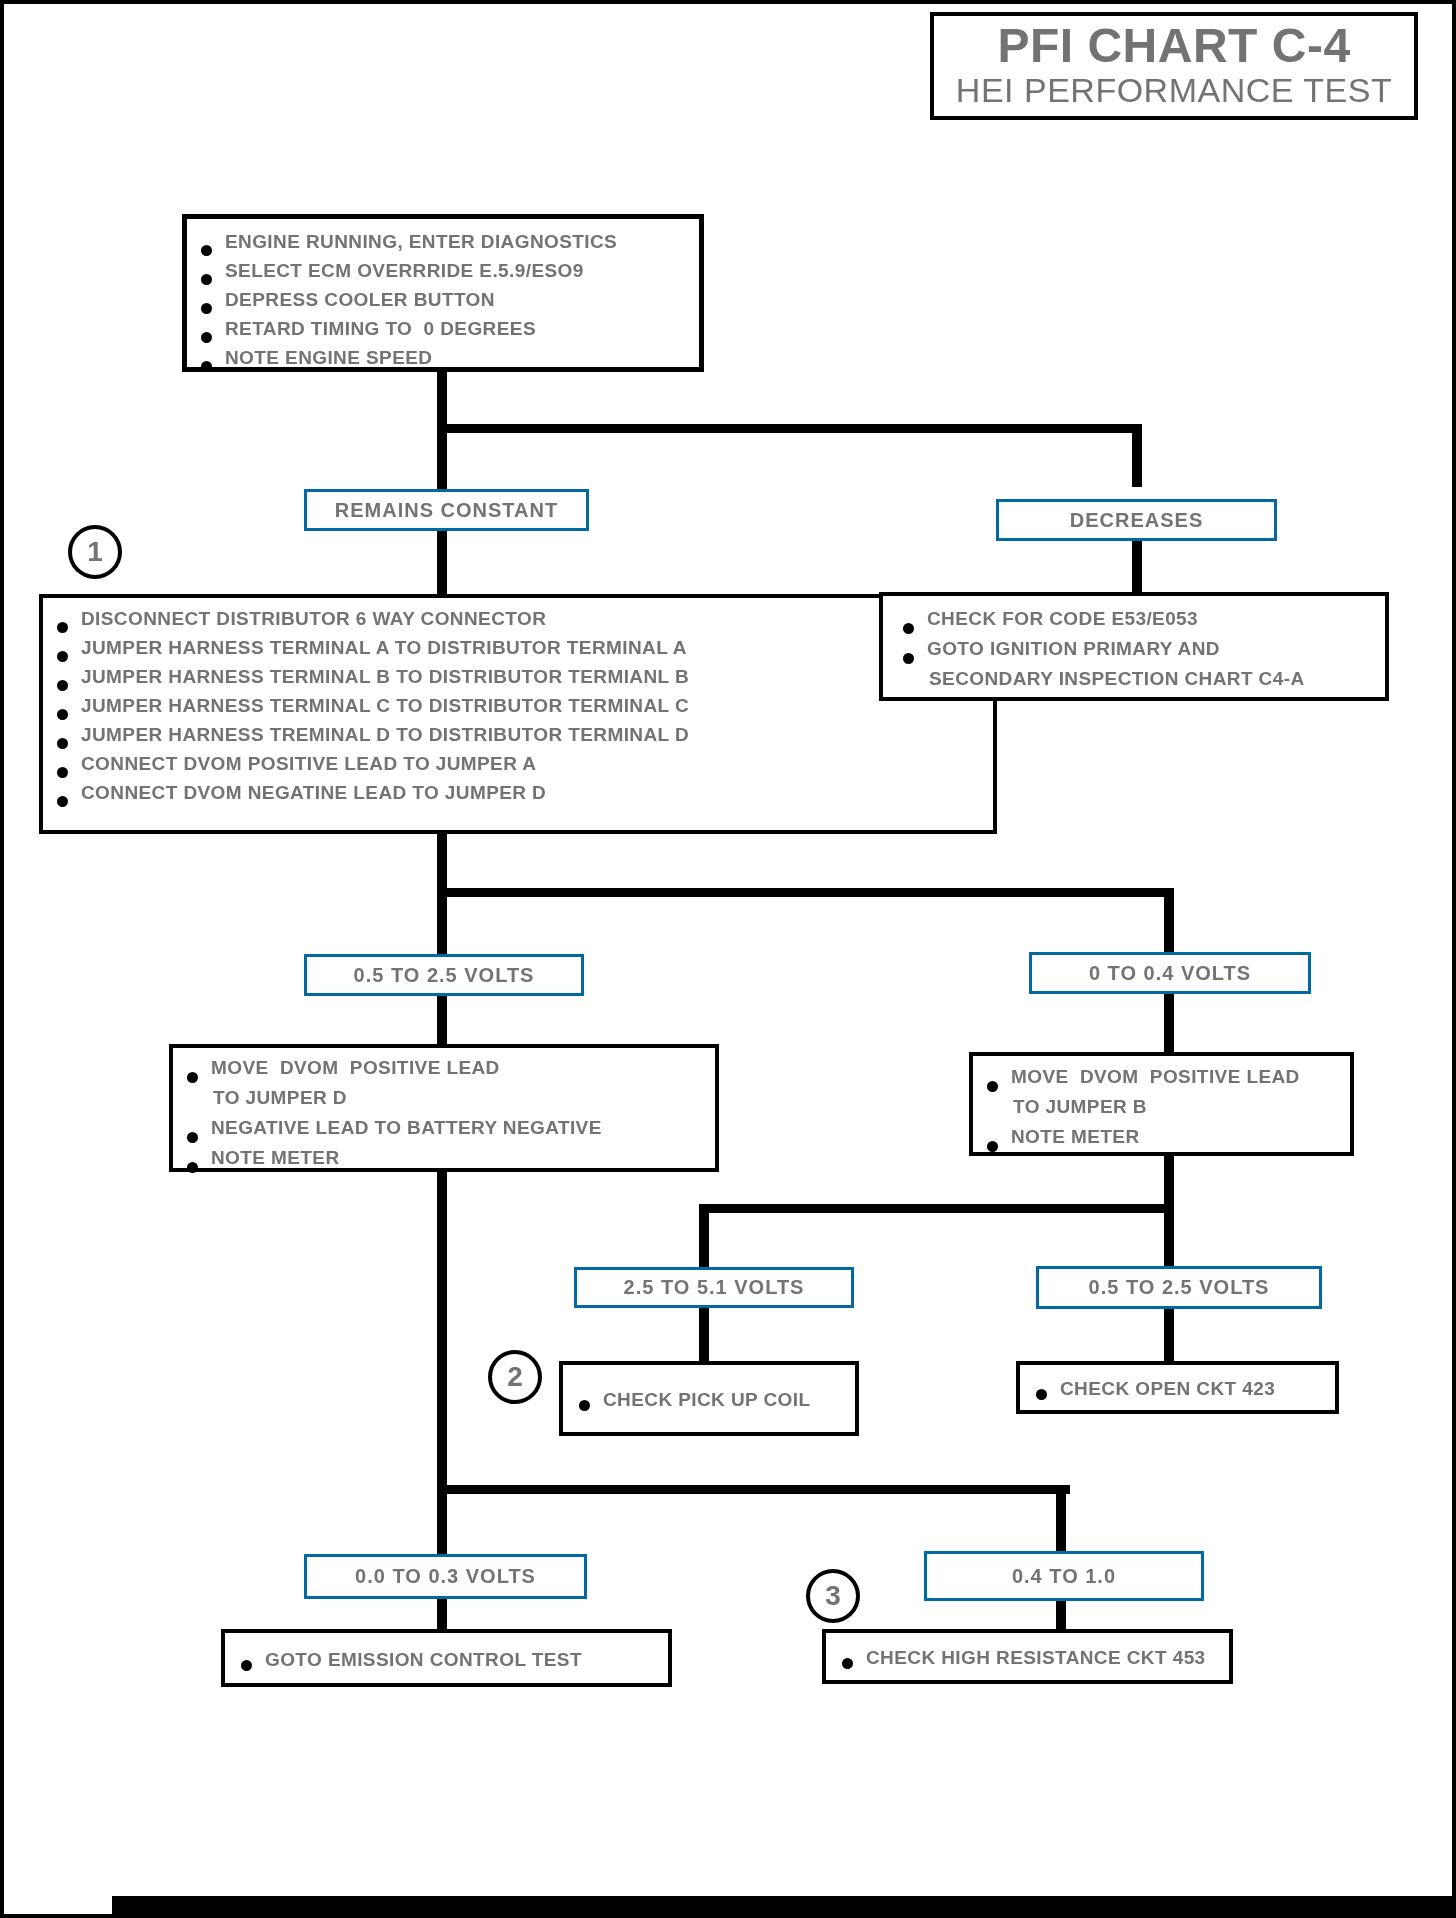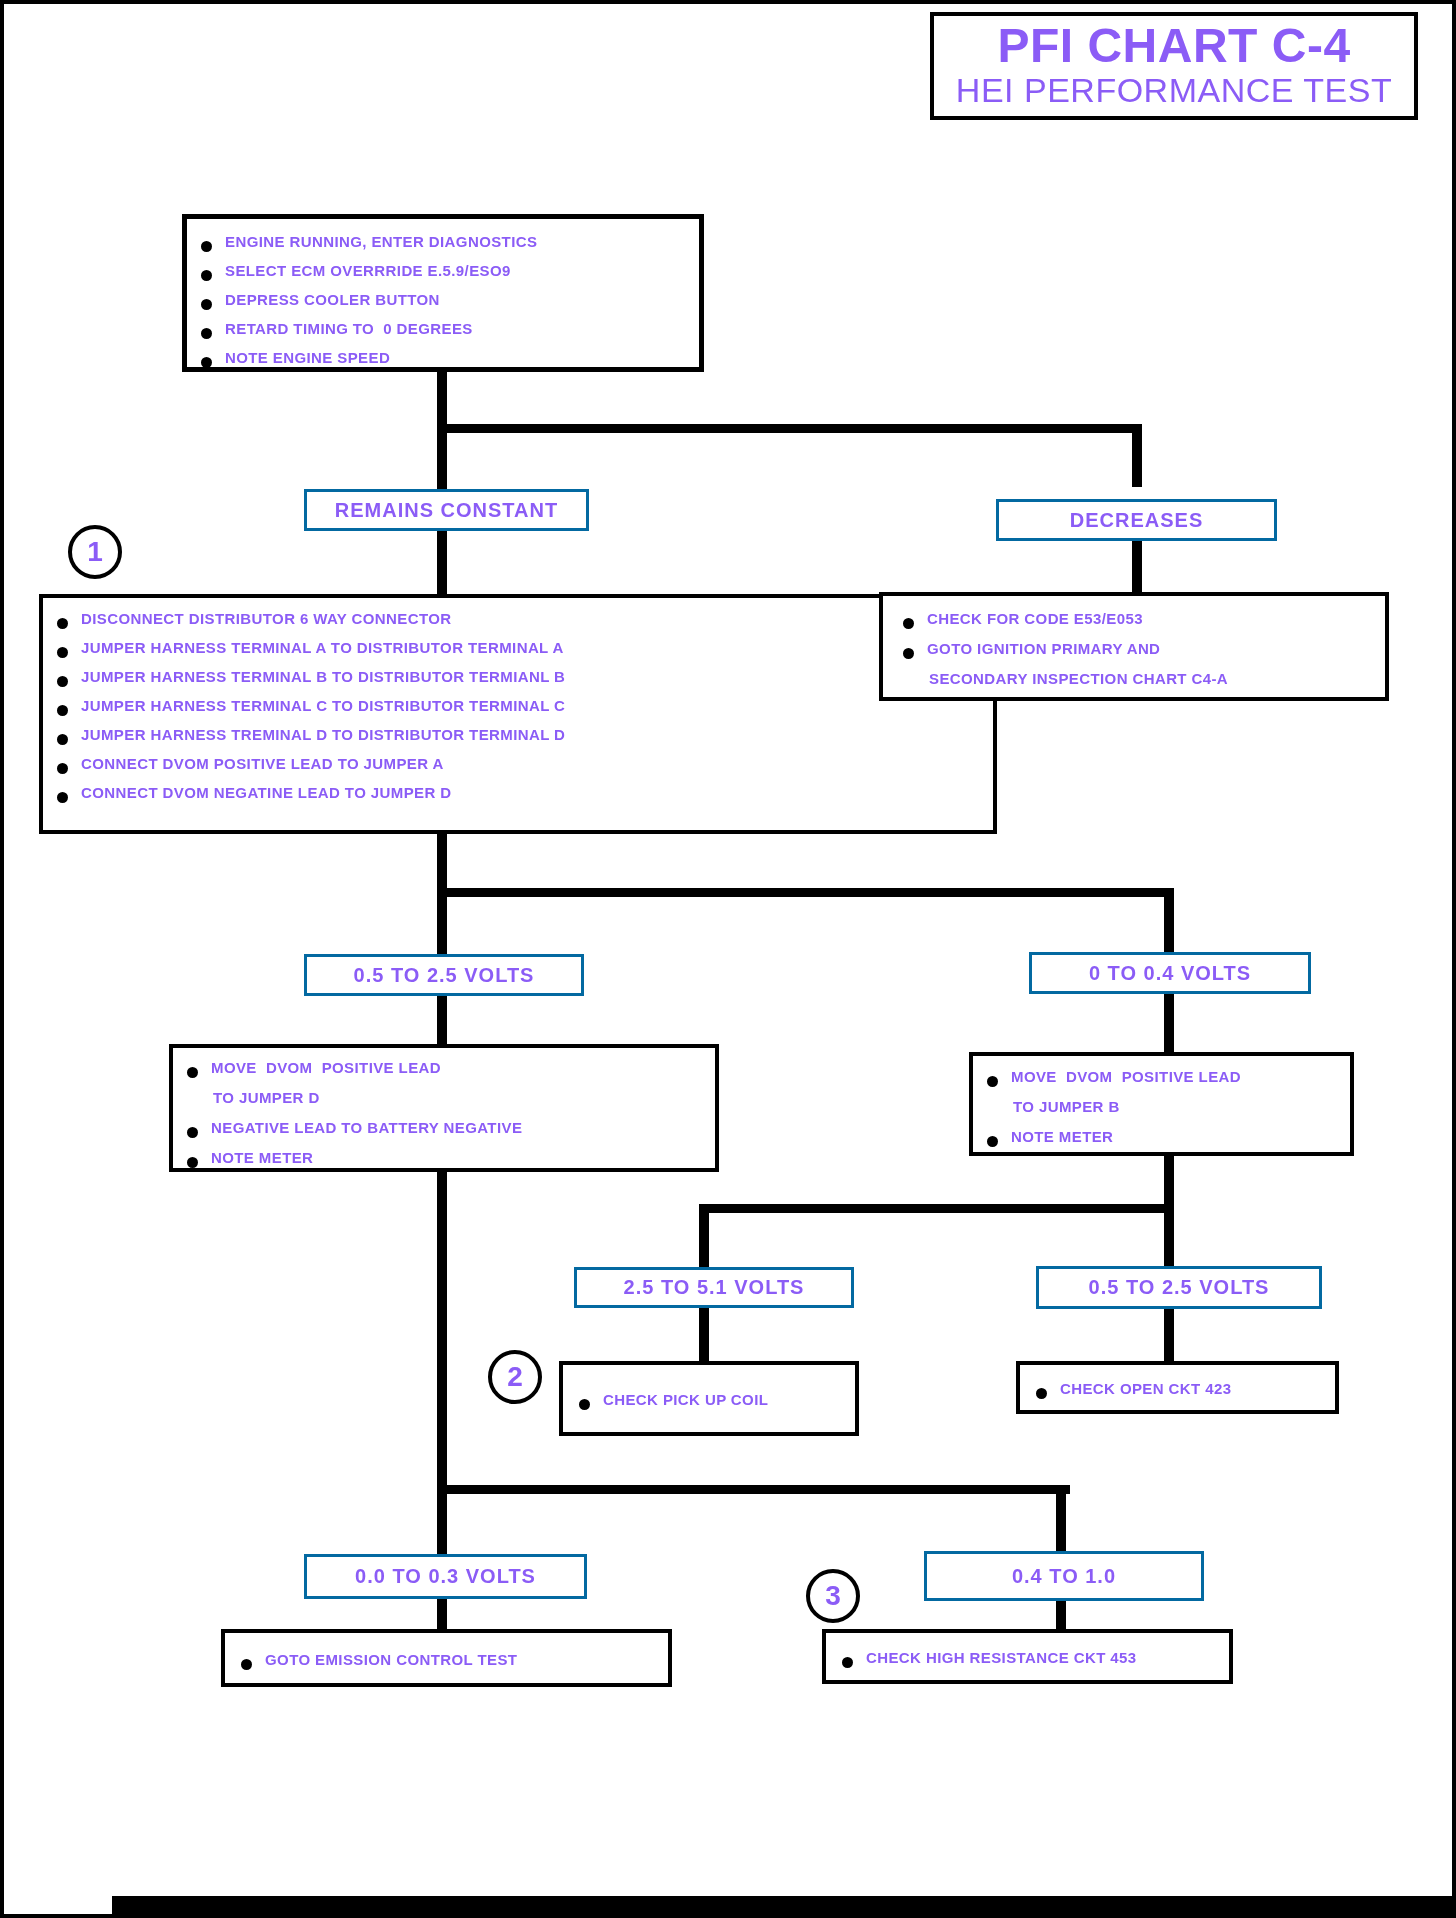--- a/index.html
+++ b/index.html
@@ -1,28 +1,28 @@
 <!DOCTYPE html>
 <html><head>
 <meta charset="utf-8">
 <style>
   html,body { margin:0; padding:0; background:#fff; }
   .page {
     position:relative; width:1456px; height:1918px;
     background:#fff; border:4px solid #000; box-sizing:border-box;
-    font-family:"Liberation Sans", sans-serif; color:#8b5cf6; overflow:hidden;
+    font-family:"Liberation Sans", sans-serif; color:#737373; overflow:hidden;
   }
   .node { position:absolute; background:#fff; box-sizing:border-box; z-index:2; }
   .proc { border:4px solid #000; padding:5px 8px 2px 12px; }
   .proc.thick { border-width:5px; }
   .label-box {
     border:3px solid #0369a1; display:flex; align-items:center; justify-content:center;
     font-weight:bold; font-size:20px; letter-spacing:1px; white-space:pre; text-align:center;
   }
-  .row { display:flex; align-items:center; font-weight:bold; font-size:15px;
+  .row { display:flex; align-items:flex-end; font-weight:bold; font-size:19px;
          letter-spacing:0.4px; line-height:30px; white-space:pre; }
   .lh29 .row { line-height:29px; }
   .row .bullet { width:11px; height:11px; border-radius:50%; background:#000;
                  margin:9px 13px 0 2px; flex:none; }
   .row.cont { padding-left:28px; }
   .single { display:flex; align-items:center; padding-left:14px; }
   .single .row { line-height:22px; }
   .badge {
     position:absolute; width:54px; height:54px; border:4px solid #000; border-radius:50%;
     background:#fff; display:flex; align-items:center; justify-content:center;

